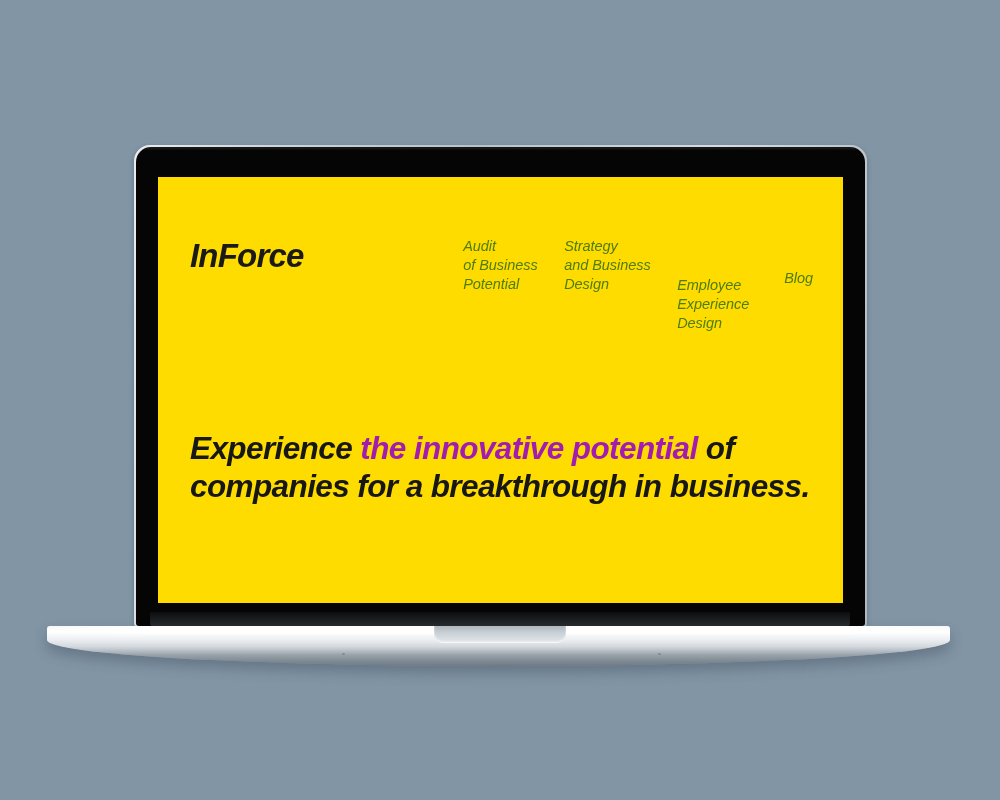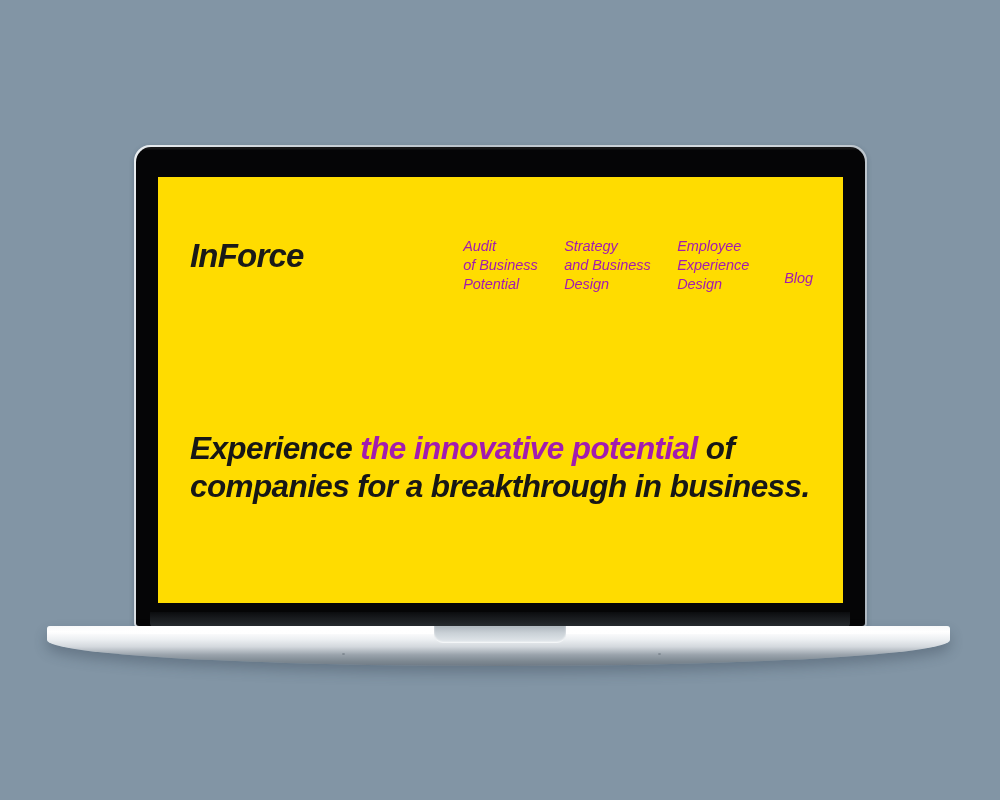--- a/index.html
+++ b/index.html
@@ -143,28 +143,28 @@
   .nav {
     display:flex;
     align-items:flex-start;
     margin-left:auto;
     gap:0;
   }
 
   .nav-item {
     font-size:14.5px;
     line-height:18.8px;
-    color:#a21caf;
+    color:#4d7c0f;
     letter-spacing:-0.05px;
     white-space:pre-line;
     cursor:pointer;
   }
   .nav-item:nth-child(1) { width:101px; }
   .nav-item:nth-child(2) { width:113px; }
-  .nav-item:nth-child(3) { width:107px; }
+  .nav-item:nth-child(3) { width:107px;margin-top:39px; }
   .nav-item:nth-child(4) { width:auto;margin-top:32px; }
 
   .headline {
     position:absolute;
     left:32px;
     top:252px;
     width:620px;
     font-size:31.5px;
     font-weight:700;
     line-height:38px;

